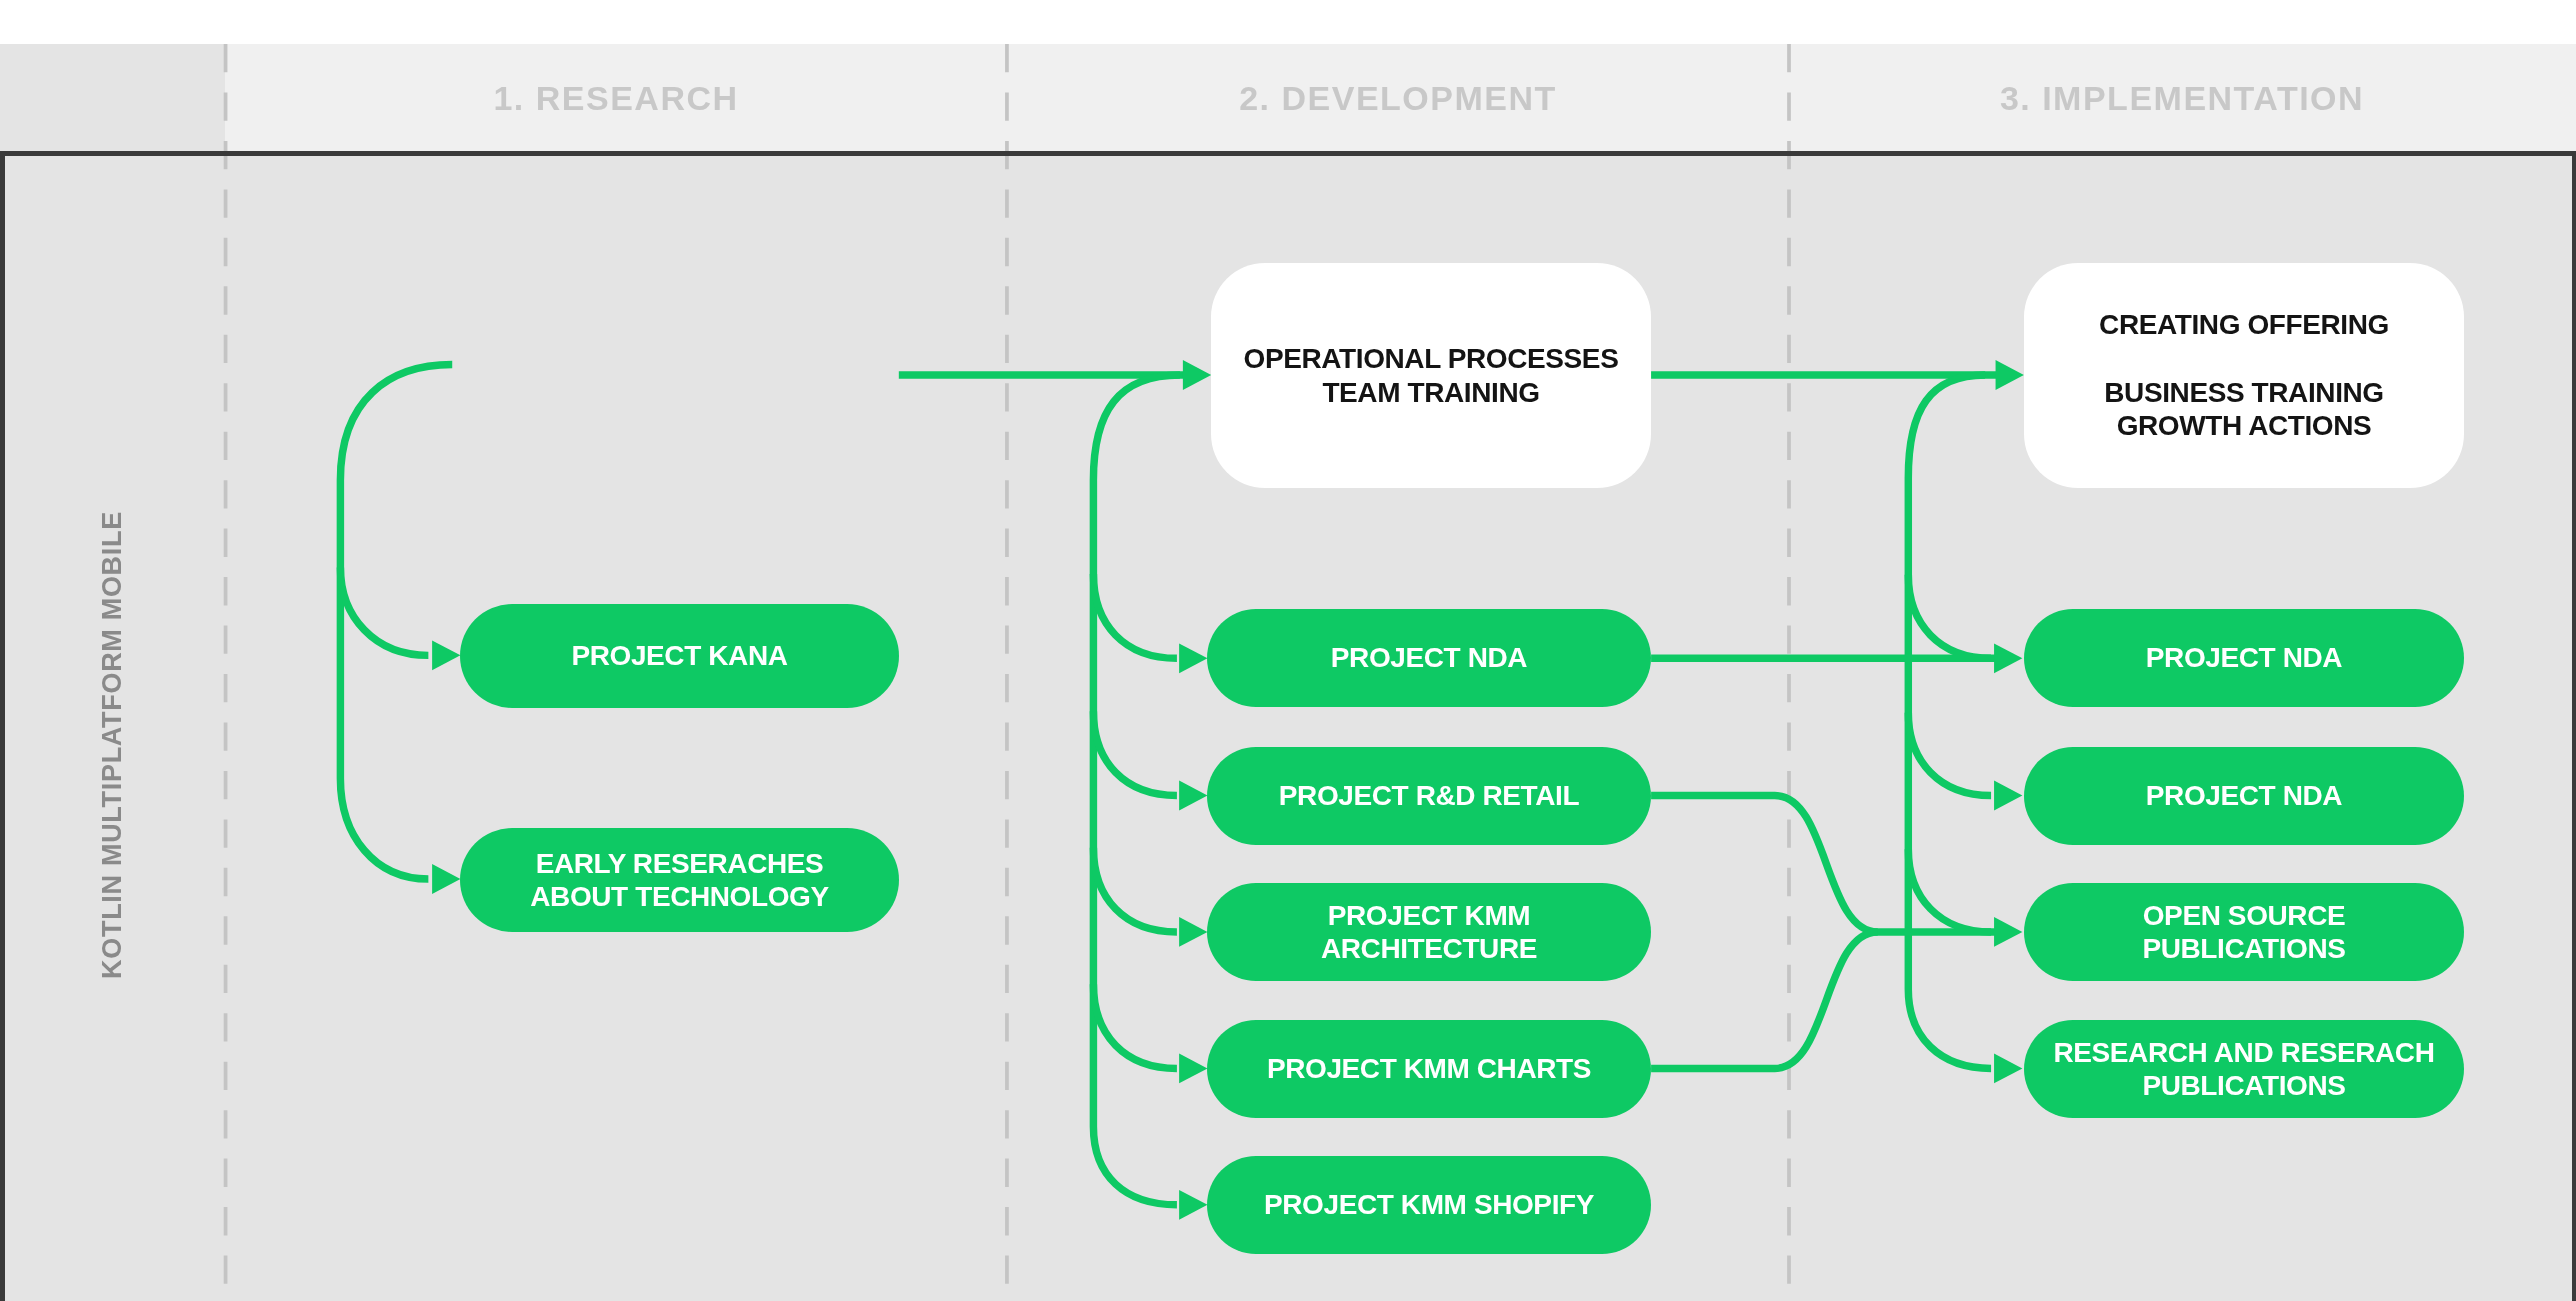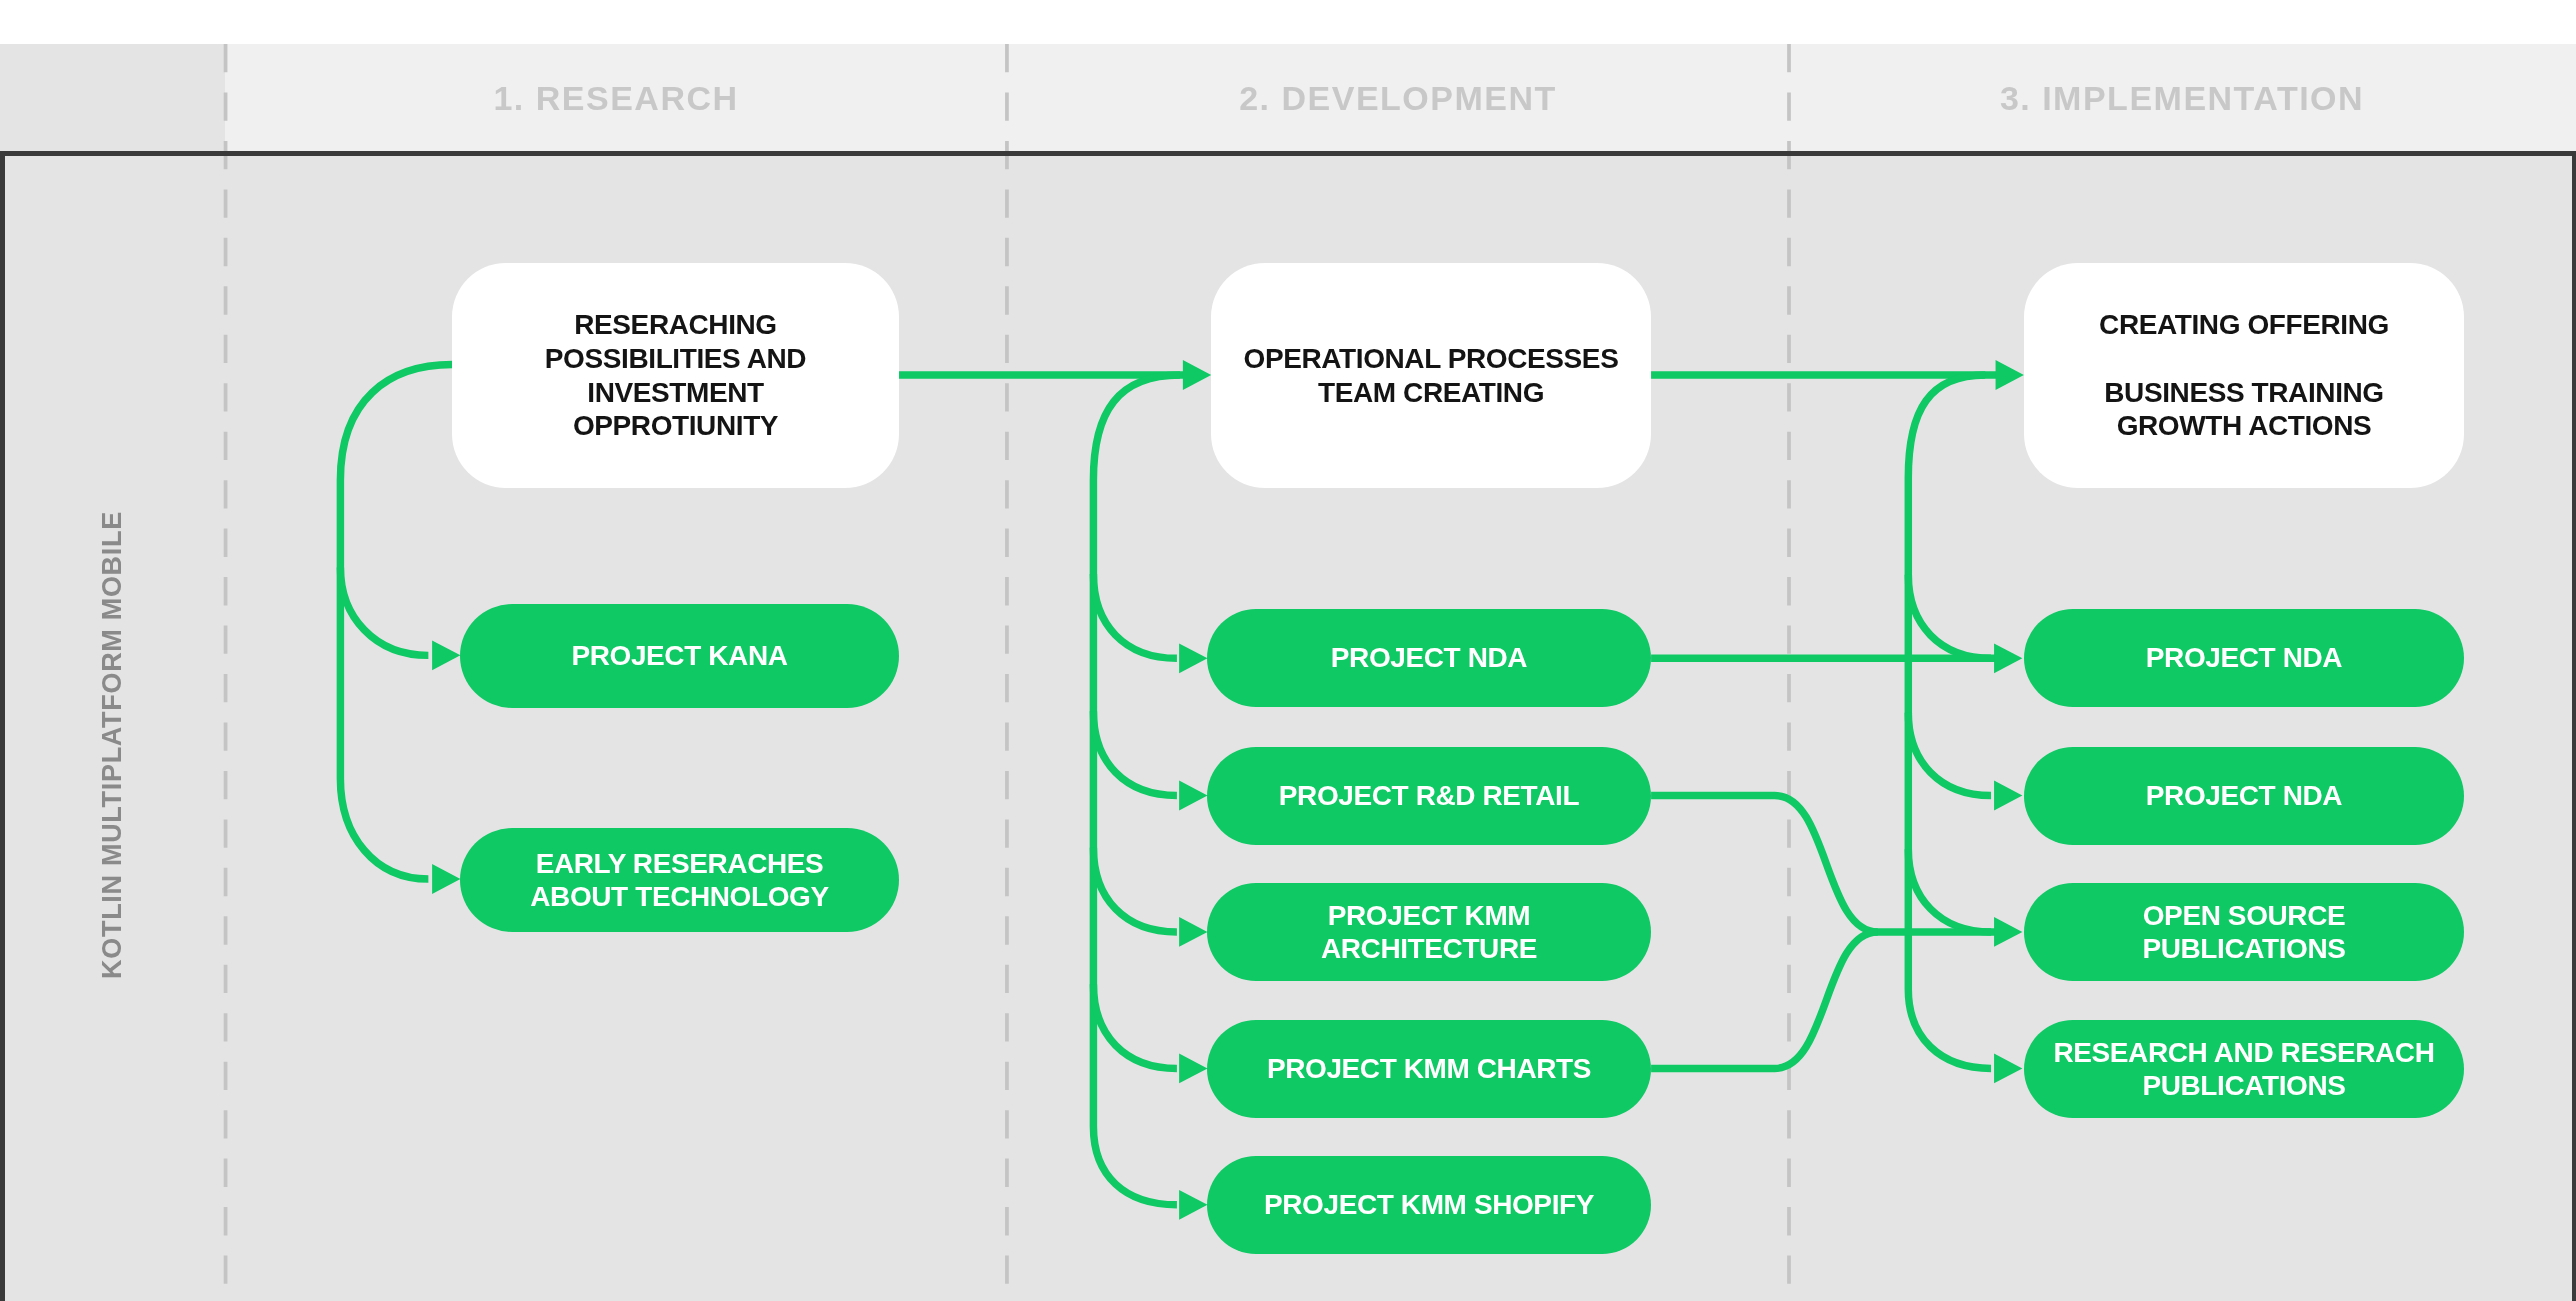--- a/index.html
+++ b/index.html
@@ -83,30 +83,26 @@
     <polygon class="arrow" points="2712,1374 2674,1354 2674,1394"></polygon>
   </svg>
 
   <div class="divider"></div>
   <div class="frame-left"></div>
   <div class="frame-right"></div>
   <div class="frame-bottom"></div>
 
   <div class="sidebar-label">KOTLIN MULTIPLATFORM MOBILE</div>
 
-  <div class="stage-box" style="left:452px;top:219px;width:447px;height:225px">RESERACHING
-POSSIBILITIES AND
-INVESTMENT
-OPPROTIUNITY</div>
   <div class="pill" style="left:460px;top:560px;width:439px;height:104px">PROJECT KANA</div>
   <div class="pill" style="left:460px;top:784px;width:439px;height:104px">EARLY RESERACHES
 ABOUT TECHNOLOGY</div>
 
   <div class="stage-box" style="left:1211px;top:219px;width:440px;height:225px">OPERATIONAL PROCESSES
-TEAM CREATING</div>
+TEAM TRAINING</div>
   <div class="pill" style="left:1207px;top:565px;width:444px;height:98px">PROJECT NDA</div>
   <div class="pill" style="left:1207px;top:839px;width:444px;height:98px">PROJECT KMM
 ARCHITECTURE</div>
   <div class="pill" style="left:1207px;top:703px;width:444px;height:98px">PROJECT R&amp;D RETAIL</div>
   <div class="pill" style="left:1207px;top:976px;width:444px;height:98px">PROJECT KMM CHARTS</div>
   <div class="pill" style="left:1207px;top:1112px;width:444px;height:98px">PROJECT KMM SHOPIFY</div>
 
   <div class="stage-box" style="left:2024px;top:219px;width:440px;height:225px">CREATING OFFERING
 
 BUSINESS TRAINING

